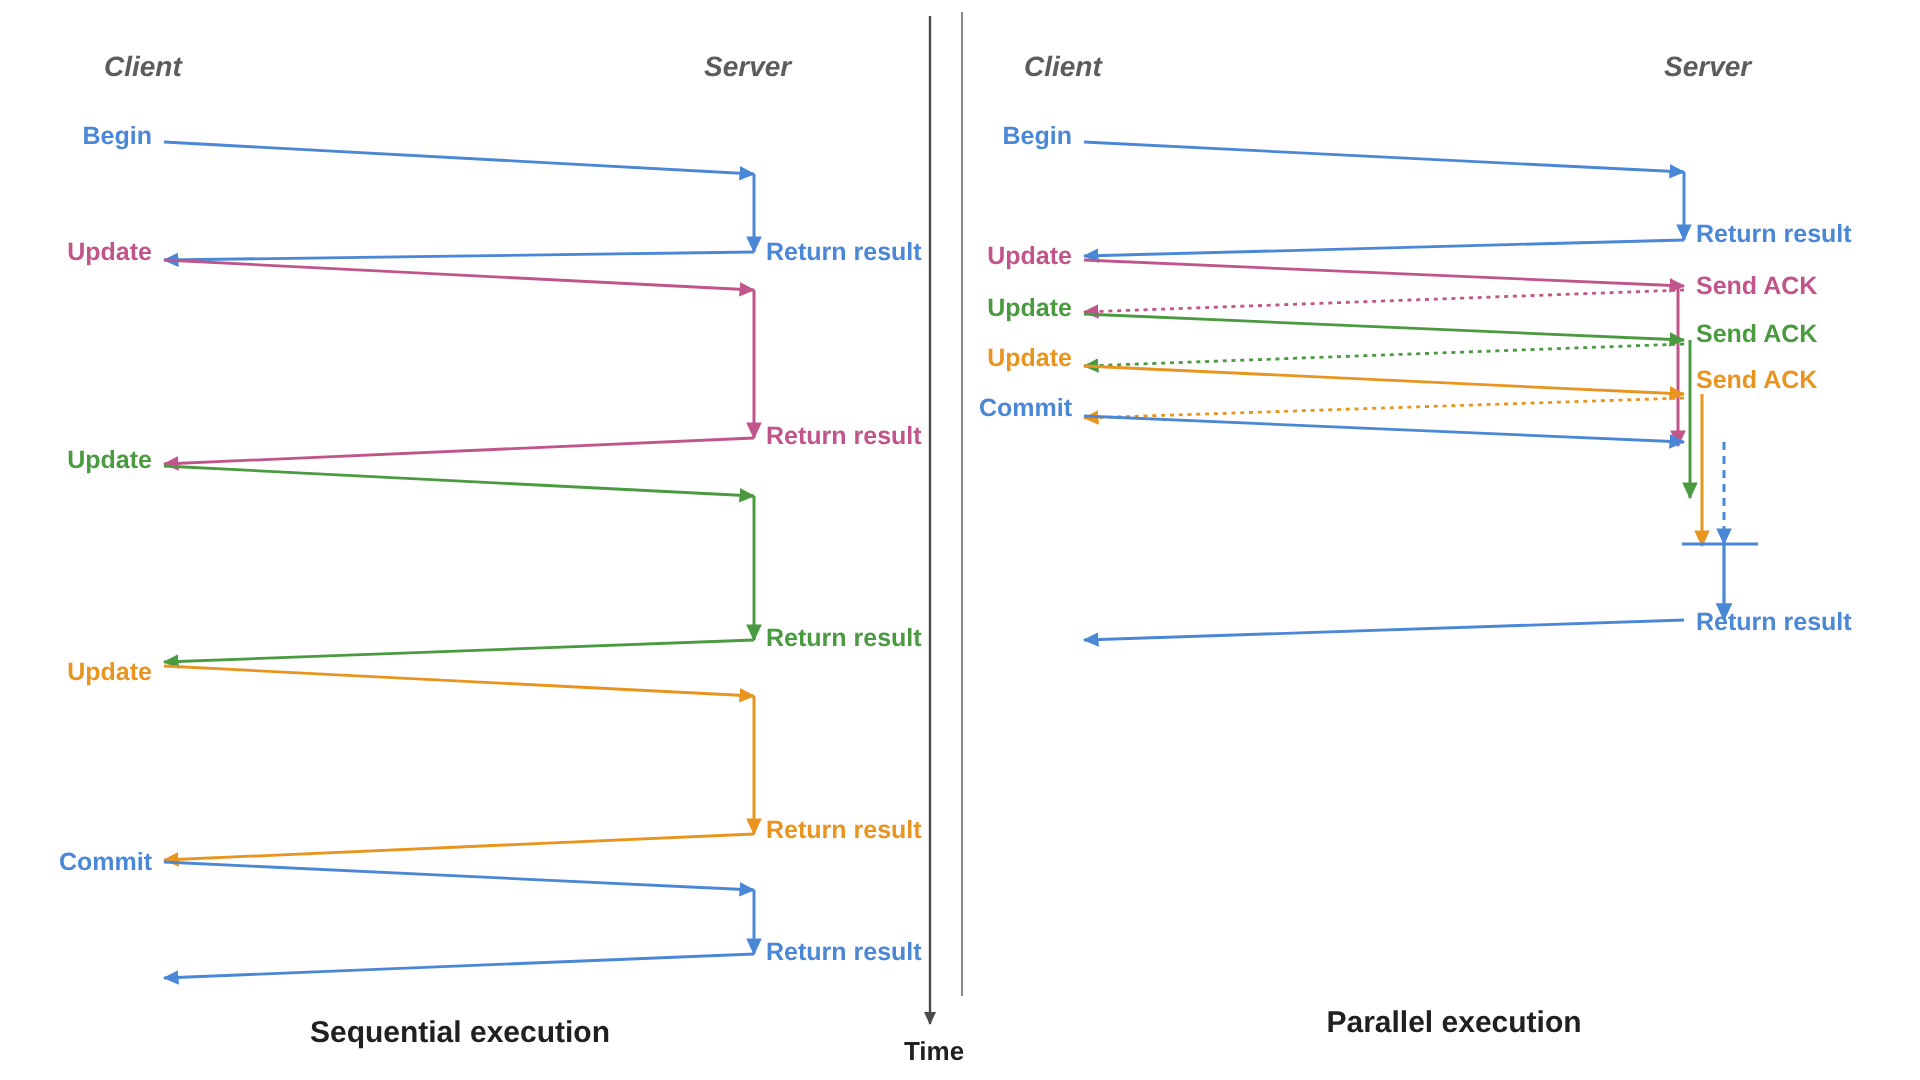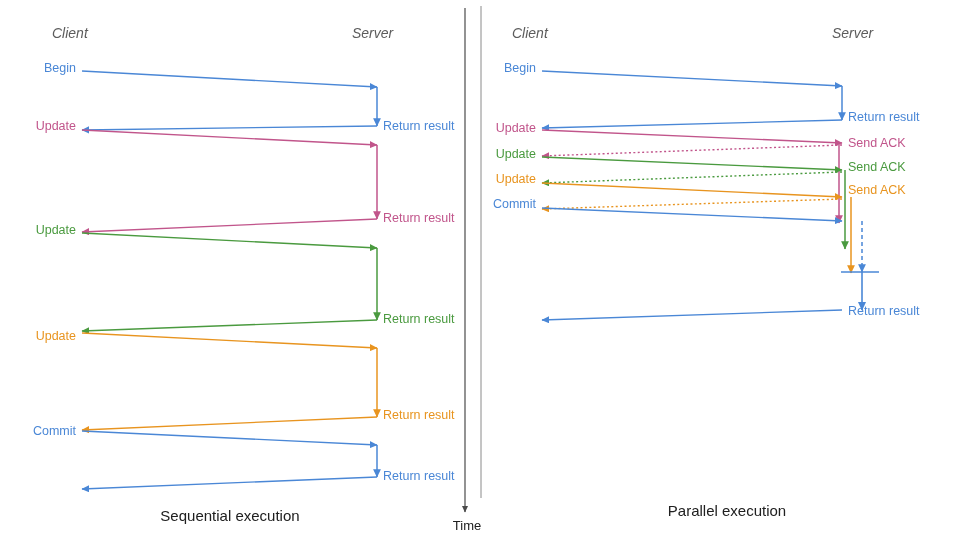--- a/index.html
+++ b/index.html
@@ -1,18 +1,18 @@
 <!DOCTYPE html>
 <html><head>
 <meta charset="utf-8">
 <style>
   html,body{margin:0;padding:0;background:#ffffff;}
   body{width:960px;height:540px;overflow:hidden;
        font-family:"Liberation Sans","DejaVu Sans",sans-serif;}
-  #stage{position:relative;width:960px;height:540px;}
+  #stage{position:relative;width:960px;height:540px;font-weight:bold;}
   svg.diagram{position:absolute;left:0;top:0;width:960px;height:540px;}
   .lane-title{font-style:italic;font-size:14px;fill:#5c5c5c;}
   .msg-label{font-size:12.5px;}
   .caption{font-size:15px;fill:#202020;}
   .time-label{font-size:13px;fill:#202020;}
   .divider{stroke:#8a8a8a;stroke-width:1;}
   .timeaxis{stroke:#4a4a4a;stroke-width:1.2;}
 </style>
 </head>
 <body>

